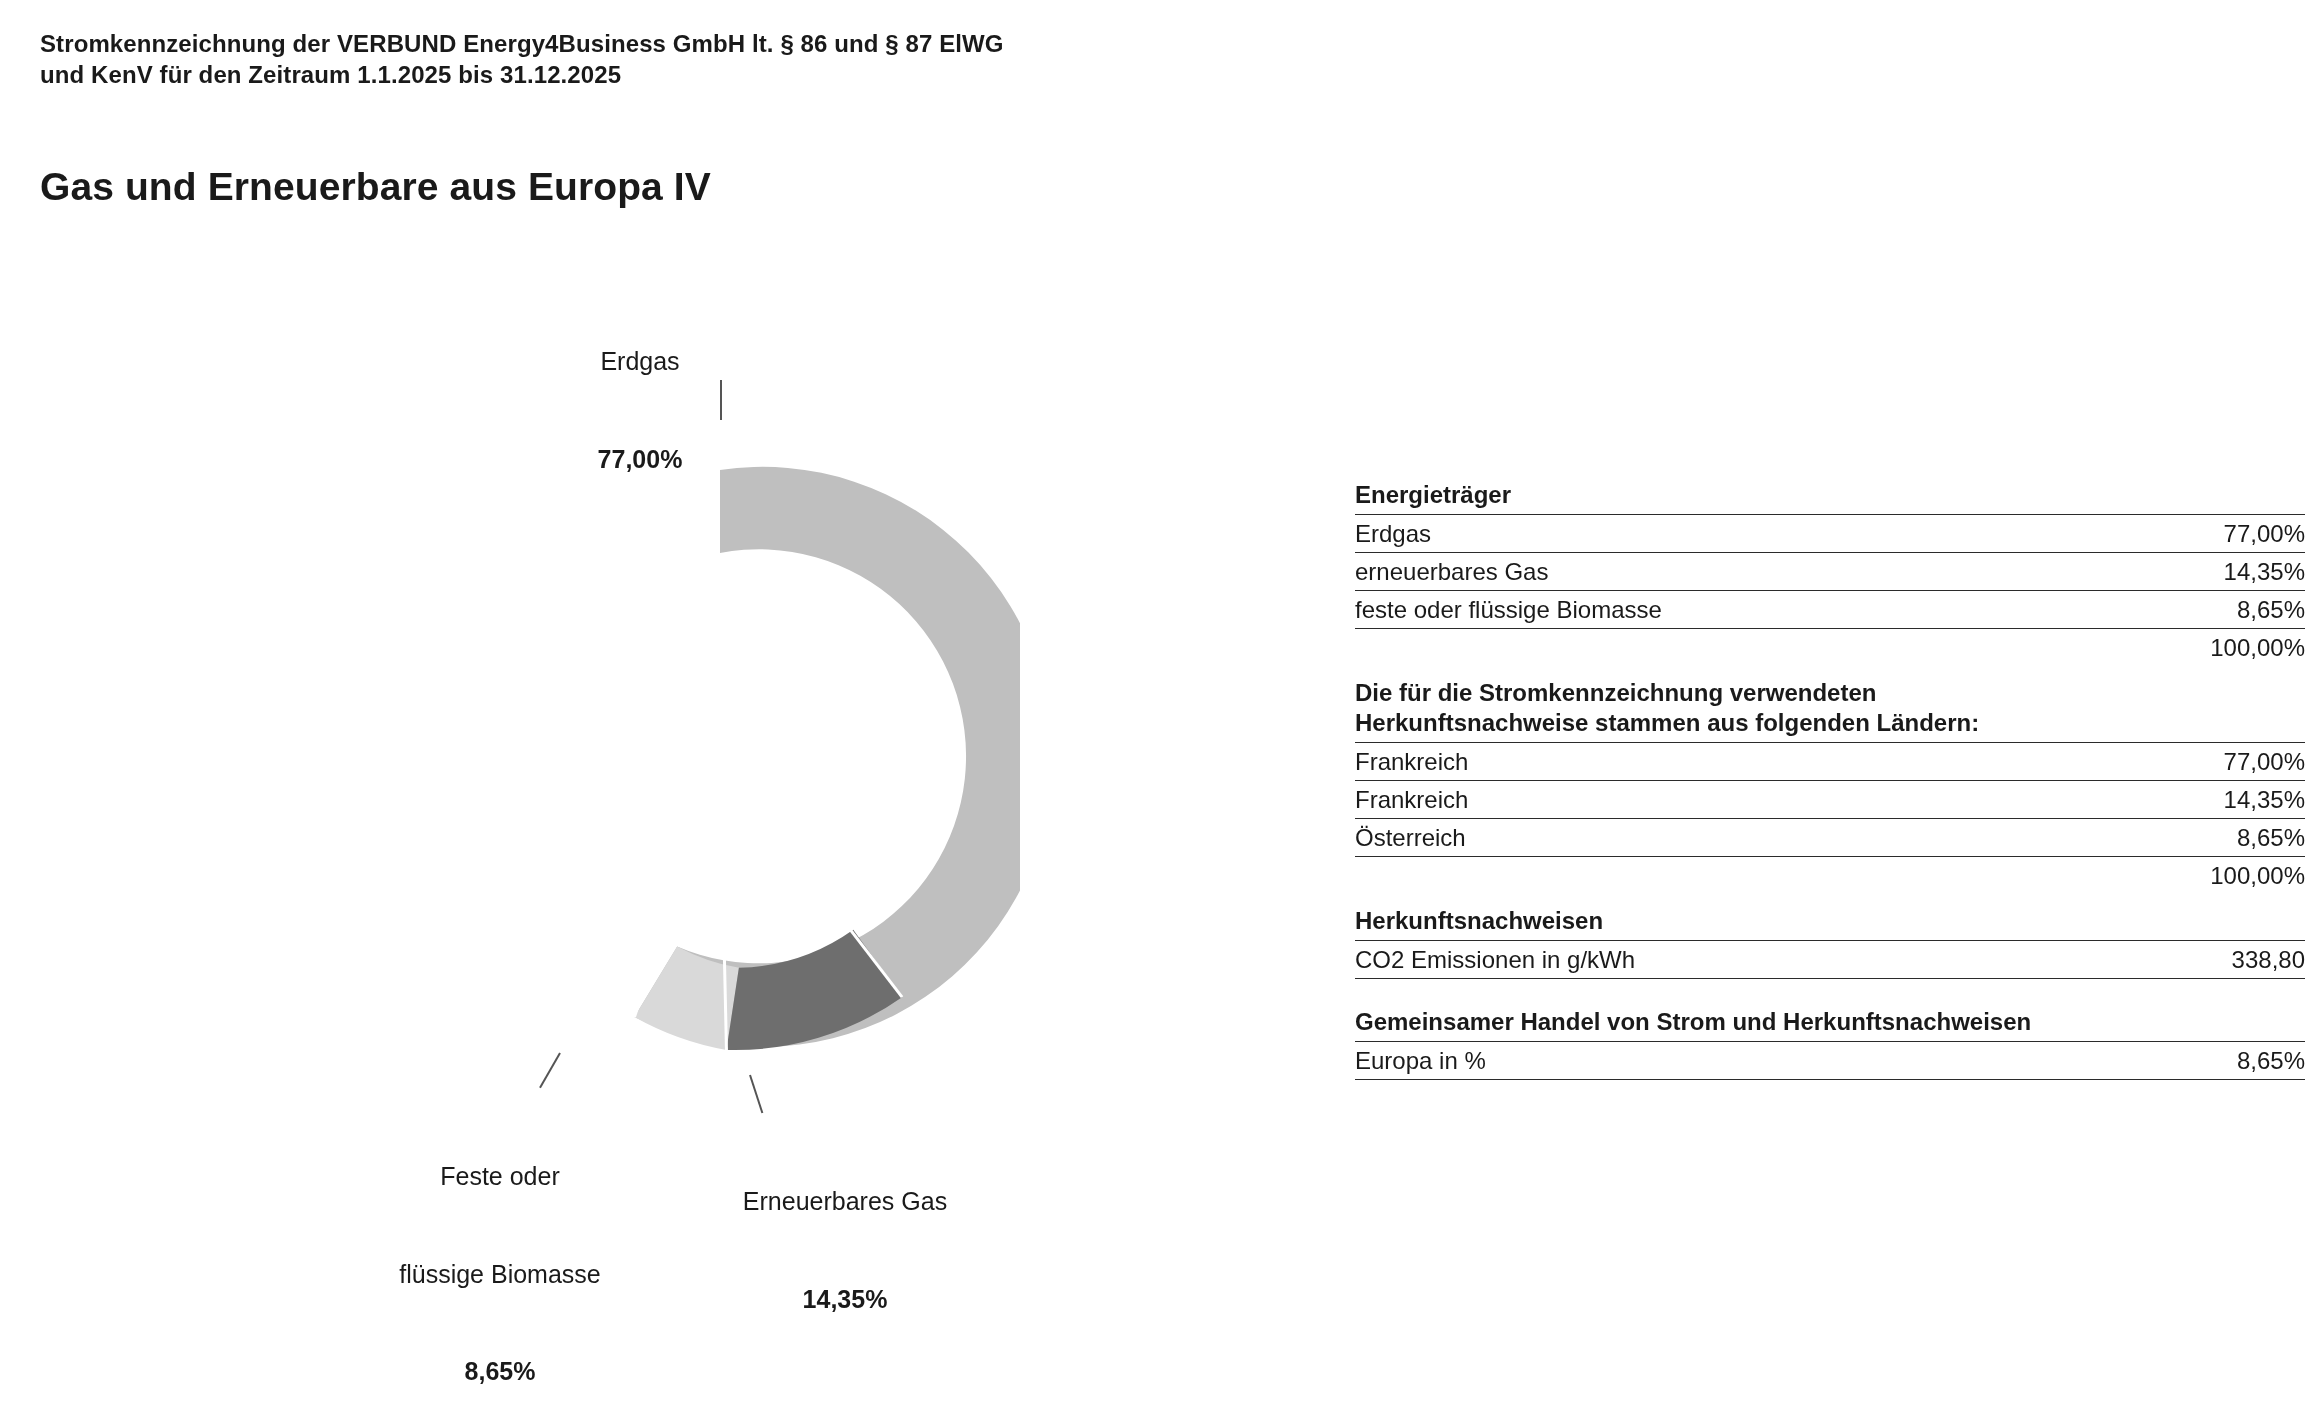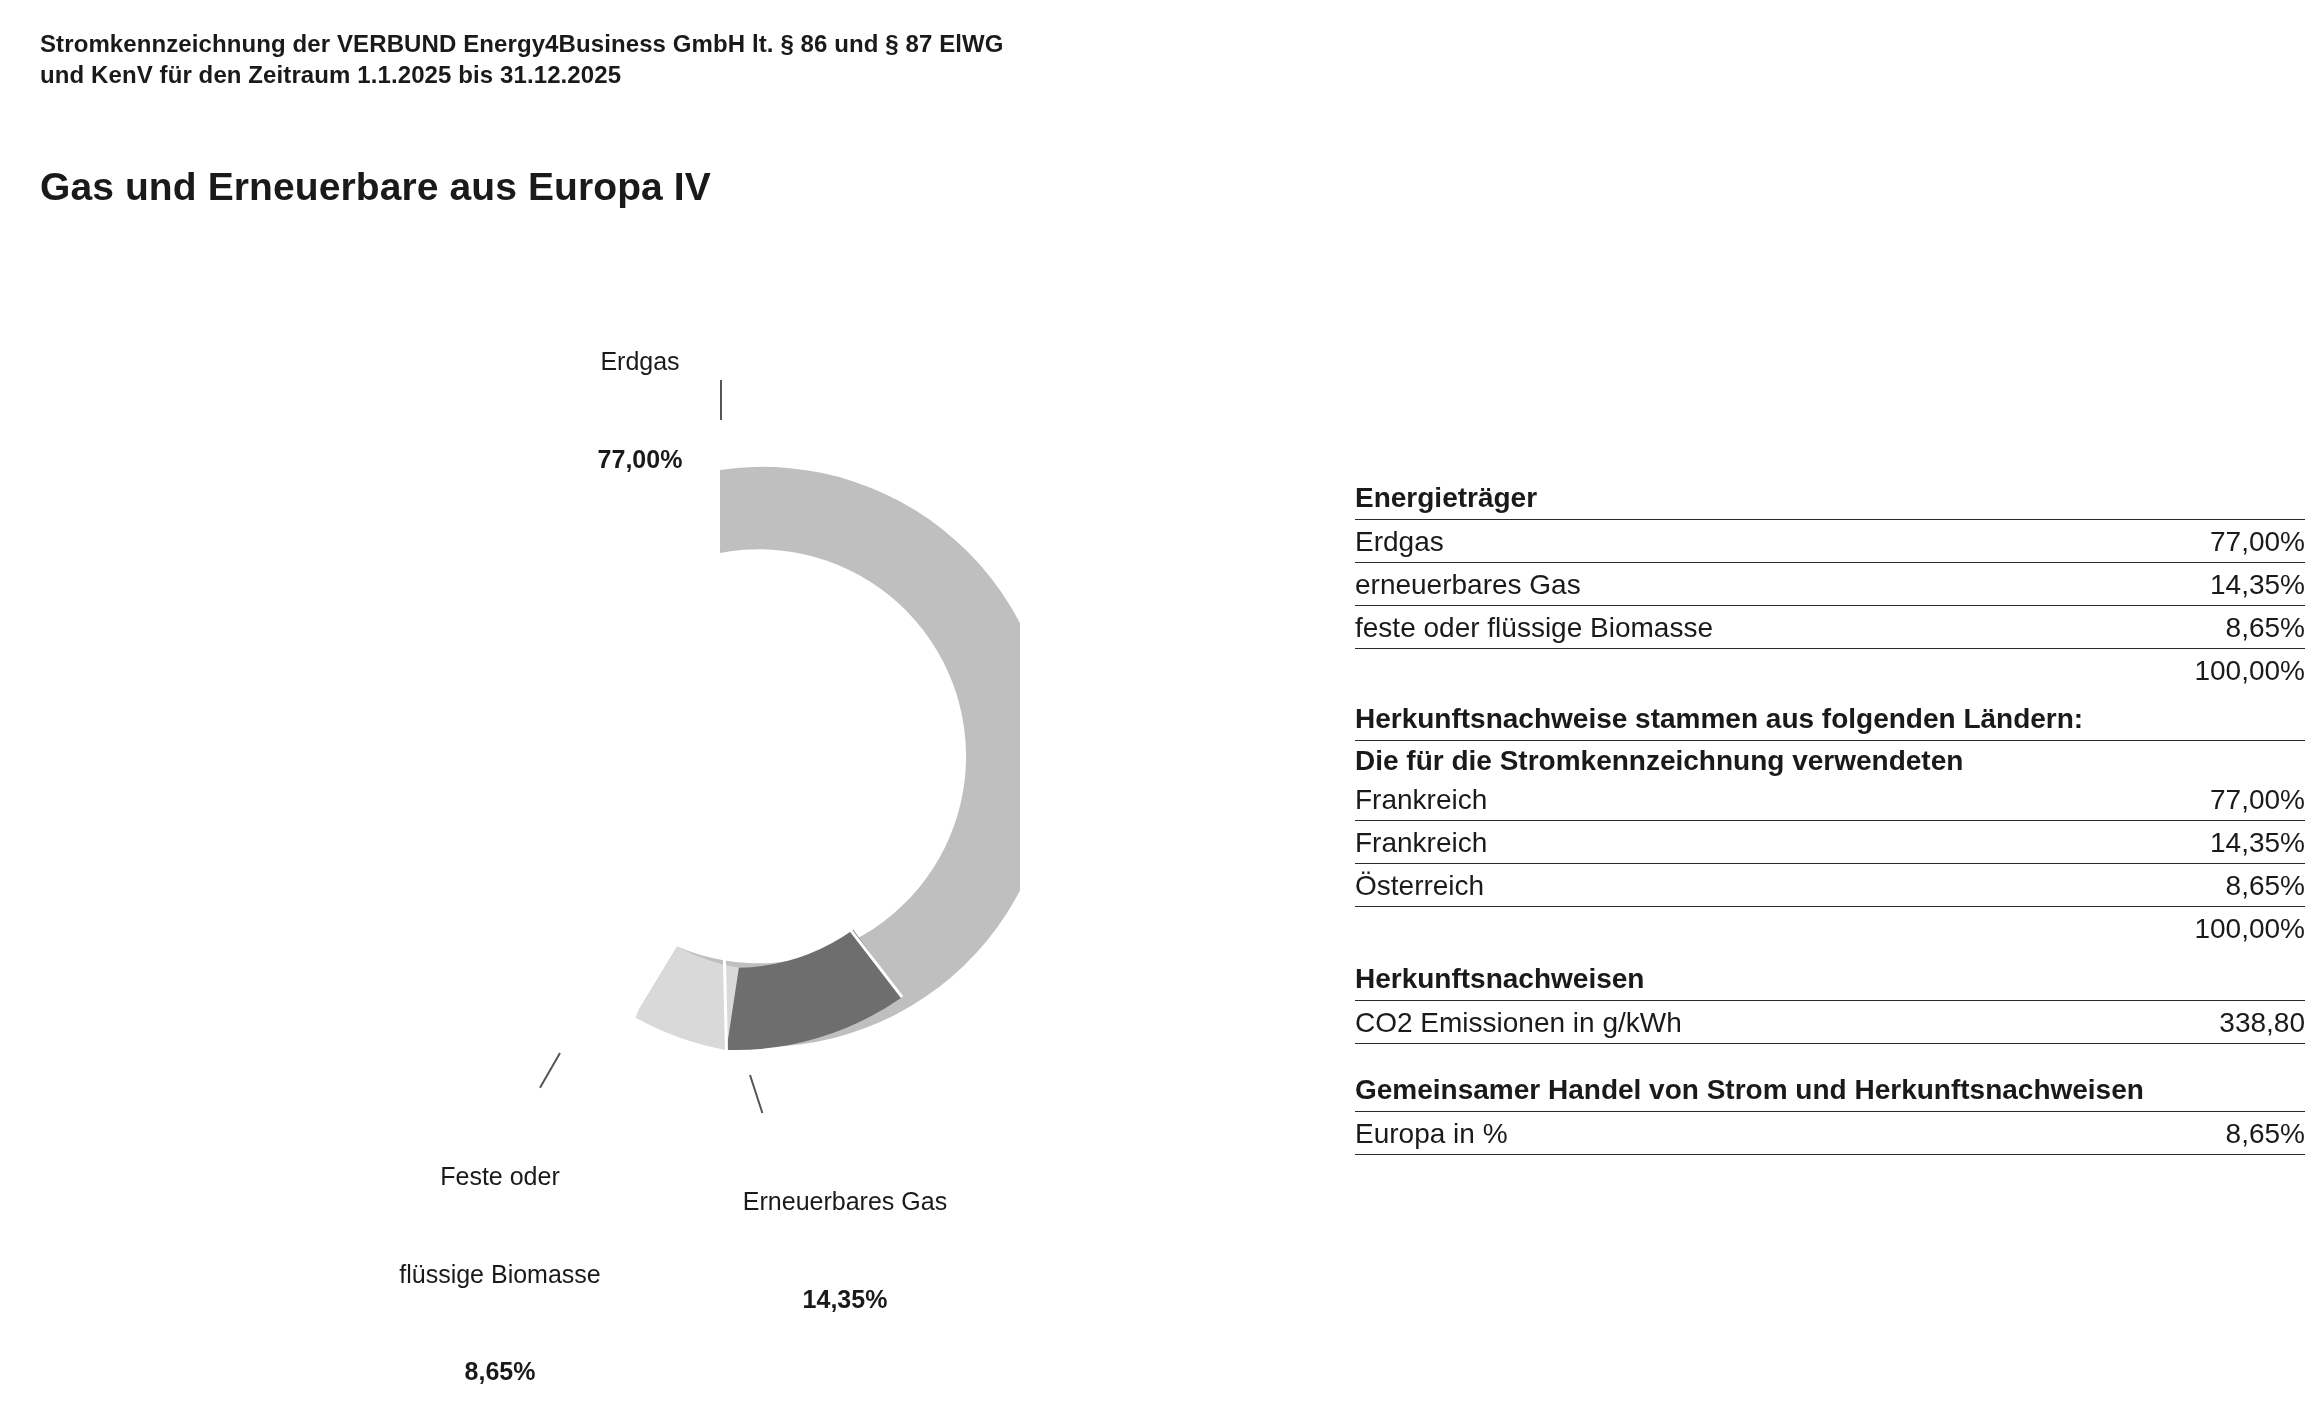--- a/index.html
+++ b/index.html
@@ -99,21 +99,21 @@
     position: absolute;
     background: #555;
   }
 
   
   .tables {
     position: absolute;
     left: 1355px;
     top: 478px;
     width: 950px;
-    font-size: 28px;
+    font-size: 24px;
     line-height: 1.25;
   }
   .tbl-title {
     font-weight: bold;
     padding: 2px 0 4px 0;
     border-bottom: 1.5px solid #2b2b2b;
     white-space: pre;
   }
   .tbl-title.multi {
     border-bottom: none;
@@ -207,22 +207,22 @@
         <span class="v">8,65%</span>
       </div>
       <div class="row total">
         <span class="v">100,00%</span>
       </div>
     </div>
 
     <div class="gap-sm"></div>
 
     <div>
+      <div class="tbl-title multi">Die für die Stromkennzeichnung verwendeten</div>
       <div class="tbl-title multi-last">Herkunftsnachweise stammen aus folgenden Ländern:</div>
-      <div class="tbl-title multi">Die für die Stromkennzeichnung verwendeten</div>
       <div class="row">
         <span class="k">Frankreich</span>
         <span class="v">77,00%</span>
       </div>
       <div class="row">
         <span class="k">Frankreich</span>
         <span class="v">14,35%</span>
       </div>
       <div class="row">
         <span class="k">Österreich</span>

